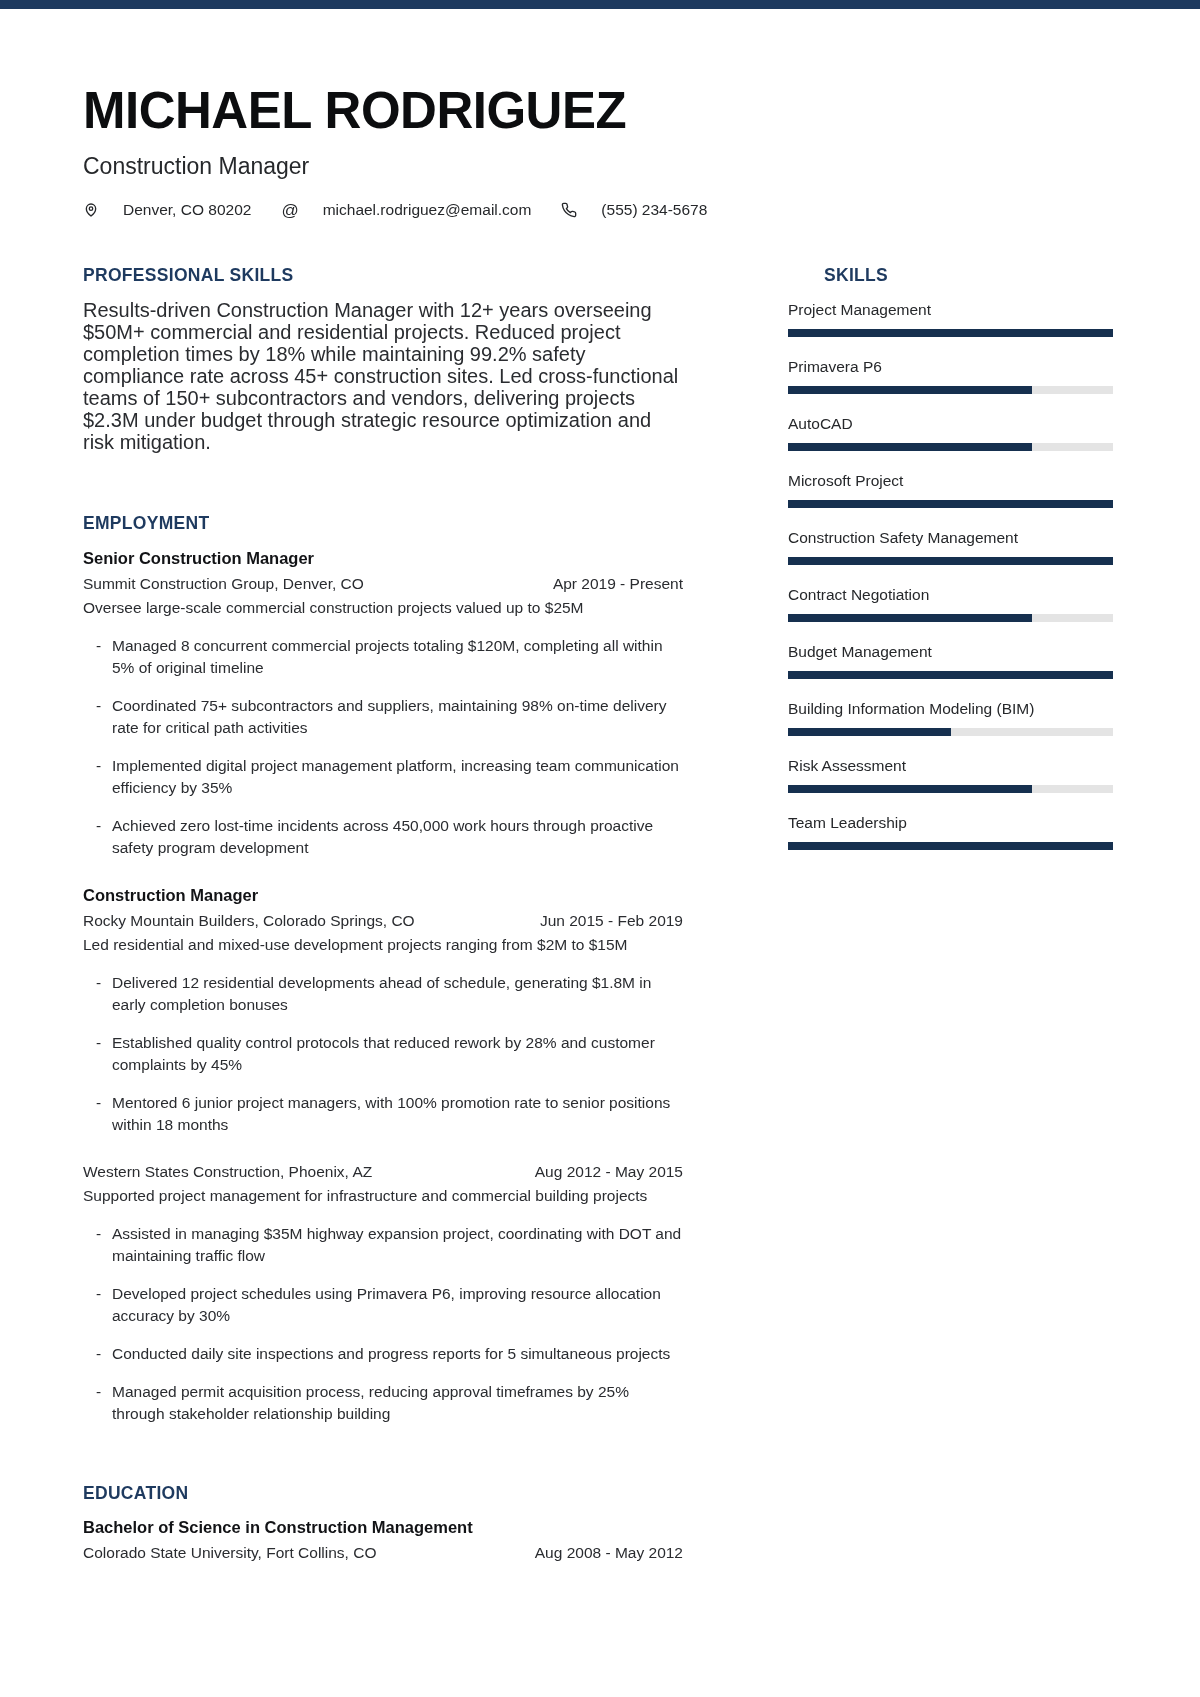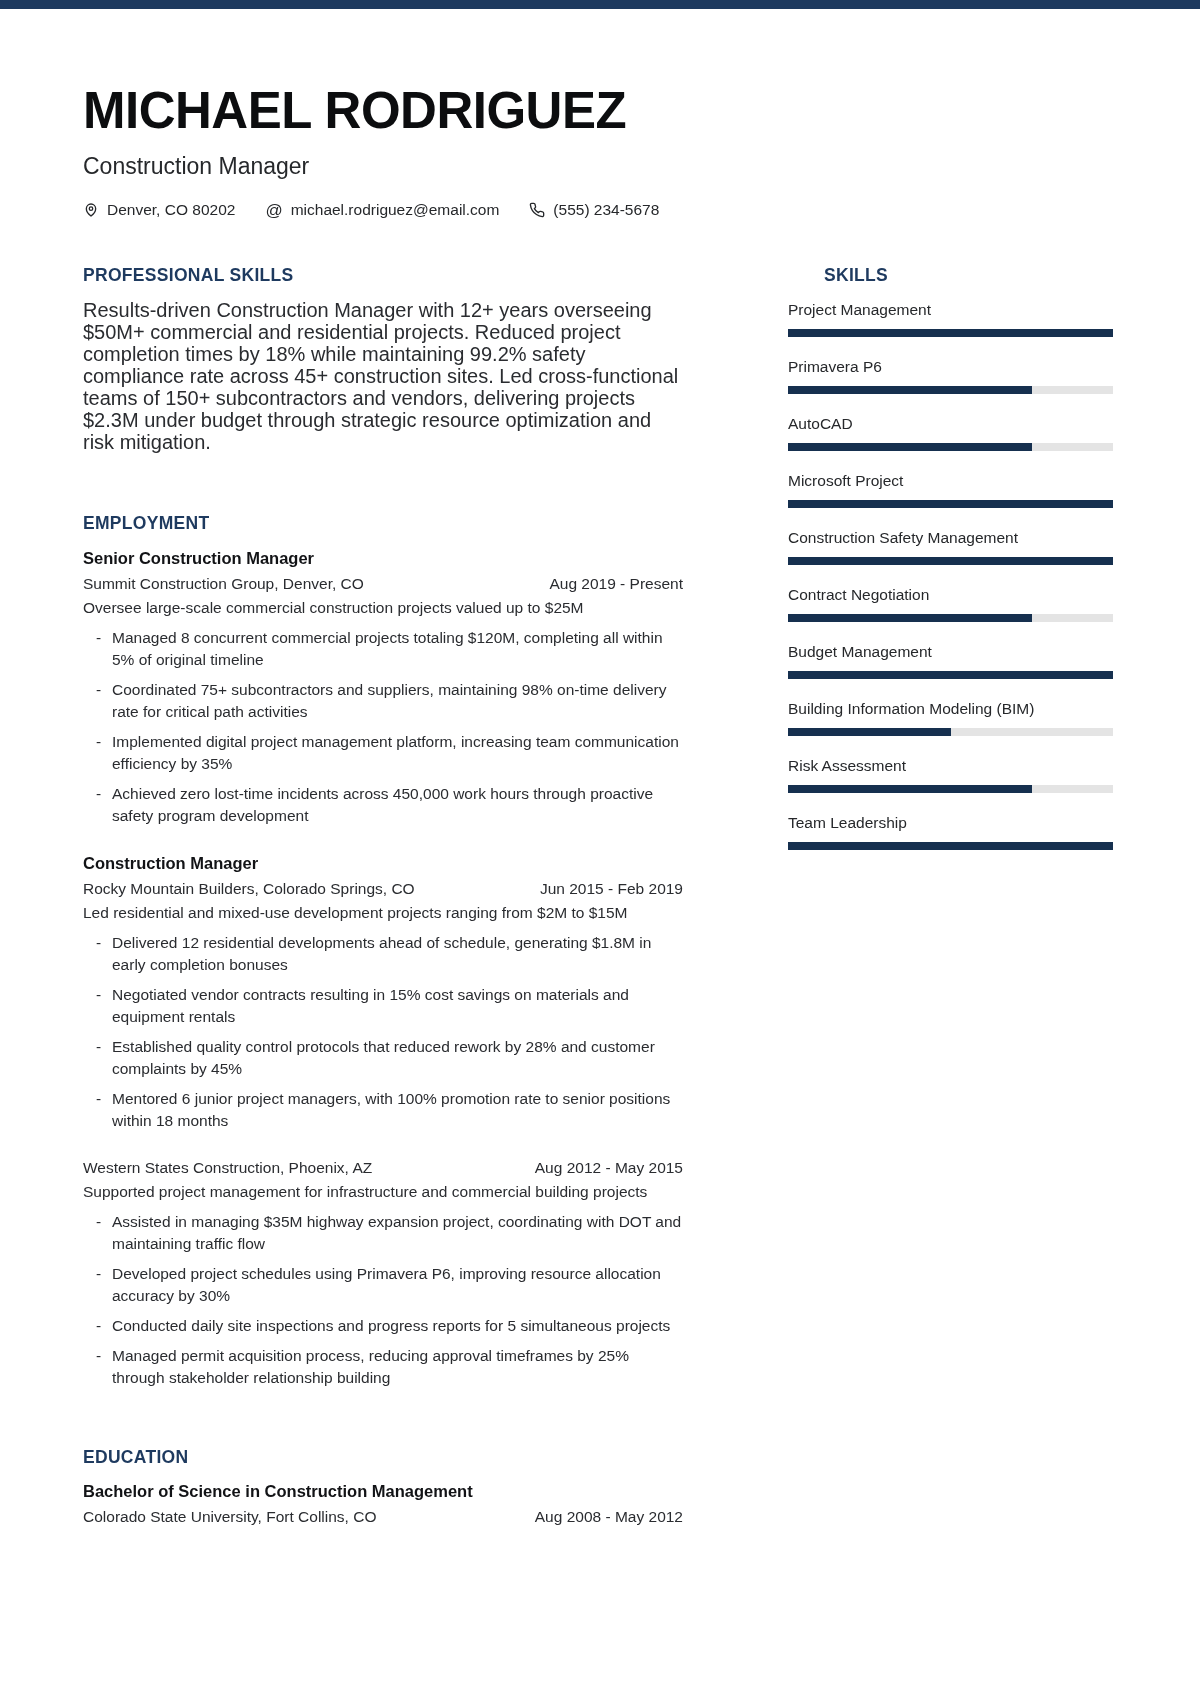--- a/index.html
+++ b/index.html
@@ -14,21 +14,21 @@
   .top-accent { height: 9px; width: 100%; background: #1e3a5f; }
   .page { padding: 76px 87px 0 83px; }
 
   
   .name {
     font-size: 51px; font-weight: 800; color: #0c0d0f;
     letter-spacing: -0.5px; line-height: 1.0;
   }
   .job-title-header { font-size: 23px; font-weight: 400; color: #26282b; margin-top: 17px; }
   .contact-row { display: flex; align-items: center; gap: 30px; margin-top: 21px; font-size: 15.5px; color: #26282b; }
-  .contact-item { display: flex; align-items: center; gap: 8px; }
+  .contact-item { display: flex; align-items: center; gap: 24px; }
   .contact-item svg { display: block; }
   .at-glyph { font-size: 17px; font-weight: 400; line-height: 1; }
 
   
   .columns { display: flex; margin-top: 46px; }
   .col-left { width: 600px; flex: none; }
   .col-right { width: 325px; flex: none; margin-left: auto; }
 
   .section-heading {
     font-size: 17.5px; font-weight: 700; color: #1e3a5f; letter-spacing: 0.3px;
@@ -38,21 +38,21 @@
   .section-employment { margin-top: 60px; }
   .section-education { margin-top: 58px; }
 
   .job { margin-top: 27px; }
   .job:first-of-type { margin-top: 15px; }
   .job-title { font-size: 16.5px; font-weight: 700; color: #121316; }
   .job-meta { display: flex; justify-content: space-between; margin-top: 7px; font-size: 15.5px; color: #2a2c30; }
   .job-intro { margin-top: 4px; font-size: 15.5px; line-height: 22px; color: #2a2c30; }
   ul.bullets { list-style: none; margin-top: 5px; }
   ul.bullets li {
-    position: relative; padding-left: 29px; margin-top: 8px;
+    position: relative; padding-left: 29px; margin-top: 16px;
     font-size: 15.5px; line-height: 22px; color: #2a2c30;
   }
   ul.bullets li::before { content: "-"; position: absolute; left: 13px; }
 
   .degree { margin-top: 14px; font-size: 16.5px; font-weight: 700; color: #121316; }
   .edu-meta { display: flex; justify-content: space-between; margin-top: 7px; font-size: 15.5px; color: #2a2c30; }
 
   
   .skill { margin-top: 21px; }
   .skill:first-of-type { margin-top: 15px; }
@@ -104,40 +104,39 @@
         <p class="summary-text">Results-driven Construction Manager with 12+ years overseeing $50M+ commercial and residential projects. Reduced project completion times by 18% while maintaining 99.2% safety compliance rate across 45+ construction sites. Led cross-functional teams of 150+ subcontractors and vendors, delivering projects $2.3M under budget through strategic resource optimization and risk mitigation.</p>
       </section>
 
       <section class="section-employment">
         <h2 class="section-heading" style="color: rgb(30, 58, 95);">EMPLOYMENT</h2>
         <div id="jobs-container">
             <article class="job">
               <h3 class="job-title">Senior Construction Manager</h3>
               <div class="job-meta">
                 <span>Summit Construction Group, Denver, CO</span>
-                <span>Aug 2019 - Present</span>
+                <span>Apr 2019 - Present</span>
               </div>
               <p class="job-intro">Oversee large-scale commercial construction projects valued up to $25M</p>
               <ul class="bullets">
                 <li>Managed 8 concurrent commercial projects totaling $120M, completing all within 5% of original timeline</li>
                 <li>Coordinated 75+ subcontractors and suppliers, maintaining 98% on-time delivery rate for critical path activities</li>
                 <li>Implemented digital project management platform, increasing team communication efficiency by 35%</li>
                 <li>Achieved zero lost-time incidents across 450,000 work hours through proactive safety program development</li>
               </ul>
             </article>
             <article class="job">
               <h3 class="job-title">Construction Manager</h3>
               <div class="job-meta">
                 <span>Rocky Mountain Builders, Colorado Springs, CO</span>
                 <span>Jun 2015 - Feb 2019</span>
               </div>
               <p class="job-intro">Led residential and mixed-use development projects ranging from $2M to $15M</p>
               <ul class="bullets">
                 <li>Delivered 12 residential developments ahead of schedule, generating $1.8M in early completion bonuses</li>
-                <li>Negotiated vendor contracts resulting in 15% cost savings on materials and equipment rentals</li>
                 <li>Established quality control protocols that reduced rework by 28% and customer complaints by 45%</li>
                 <li>Mentored 6 junior project managers, with 100% promotion rate to senior positions within 18 months</li>
               </ul>
             </article>
             <article class="job">
               <div class="job-meta">
                 <span>Western States Construction, Phoenix, AZ</span>
                 <span>Aug 2012 - May 2015</span>
               </div>
               <p class="job-intro">Supported project management for infrastructure and commercial building projects</p>

